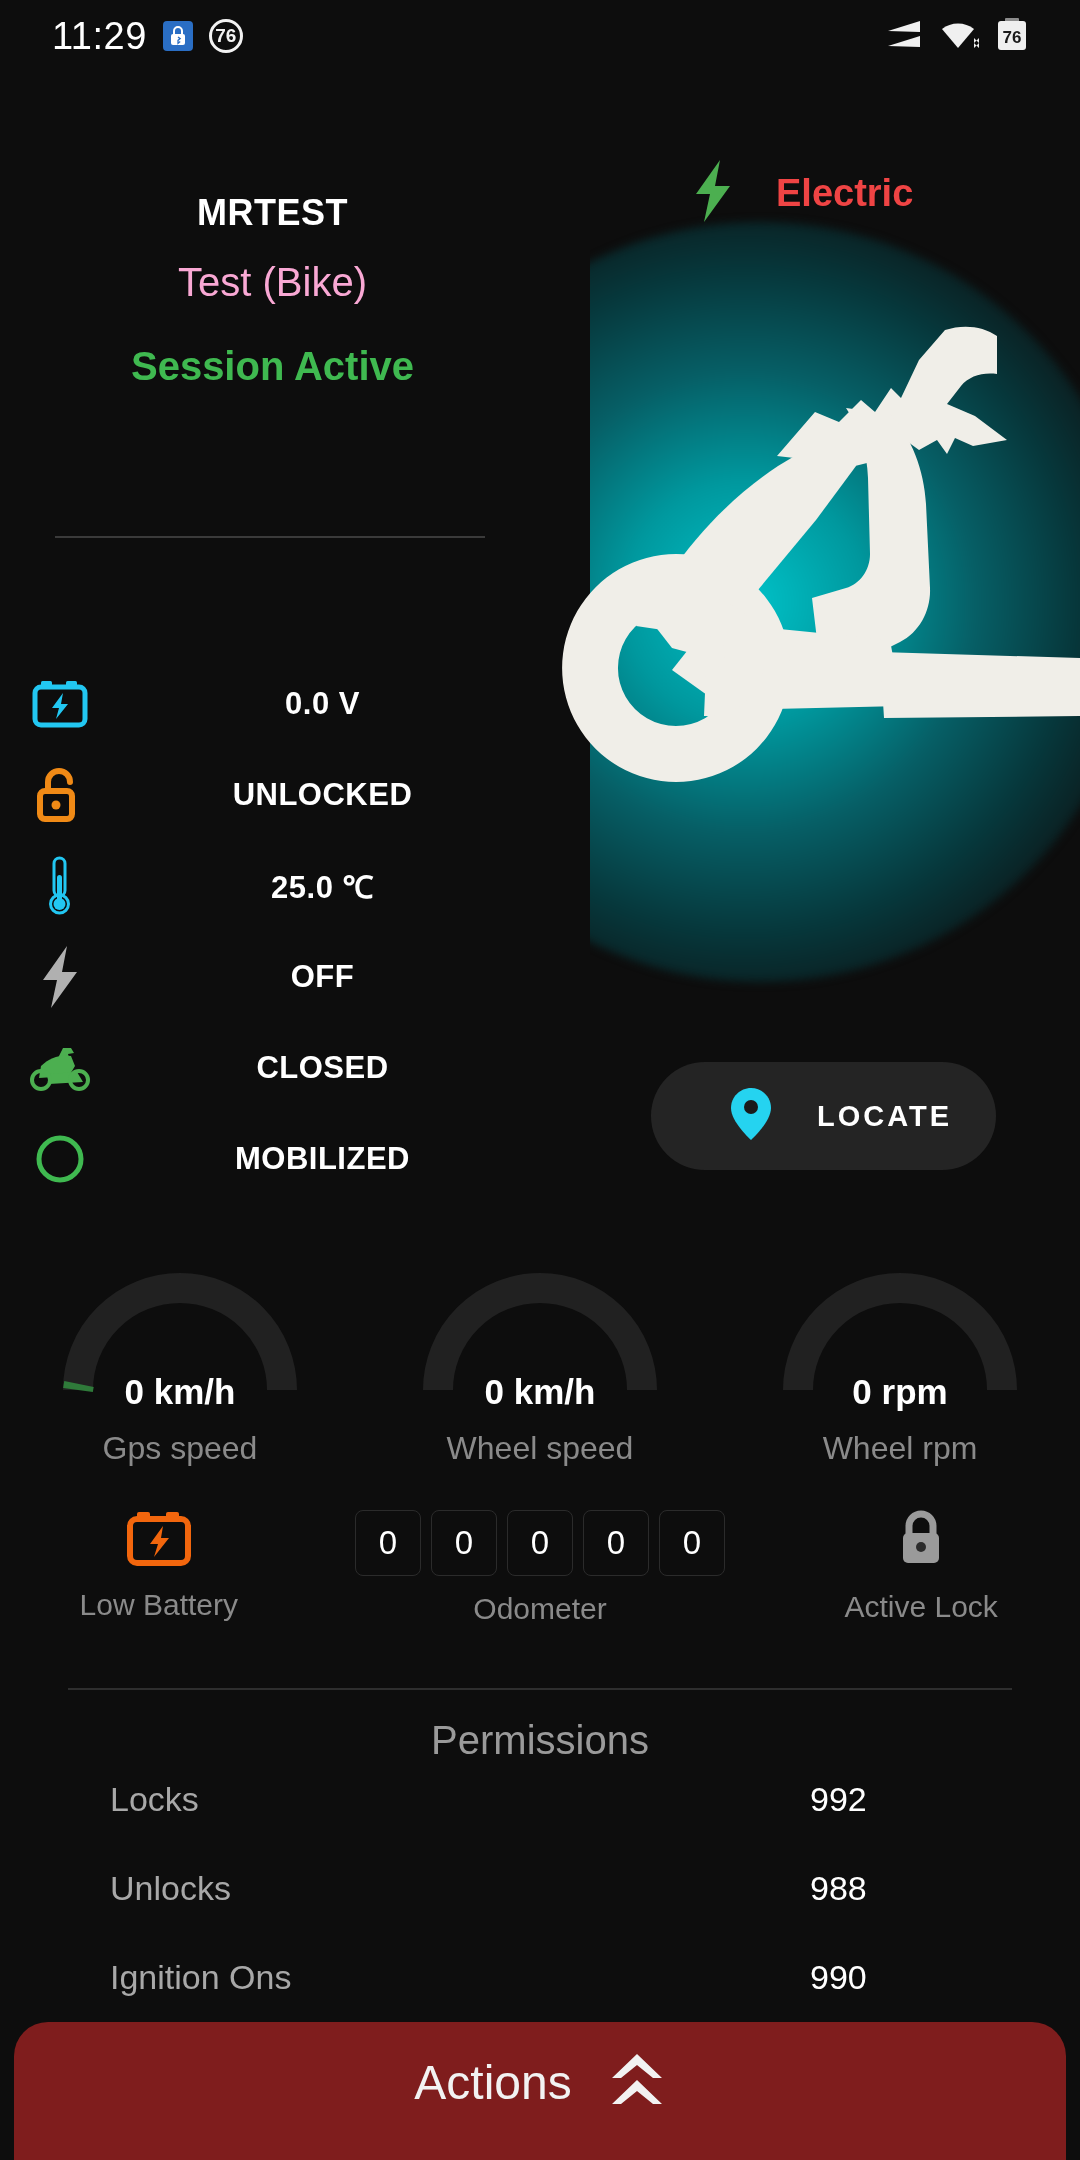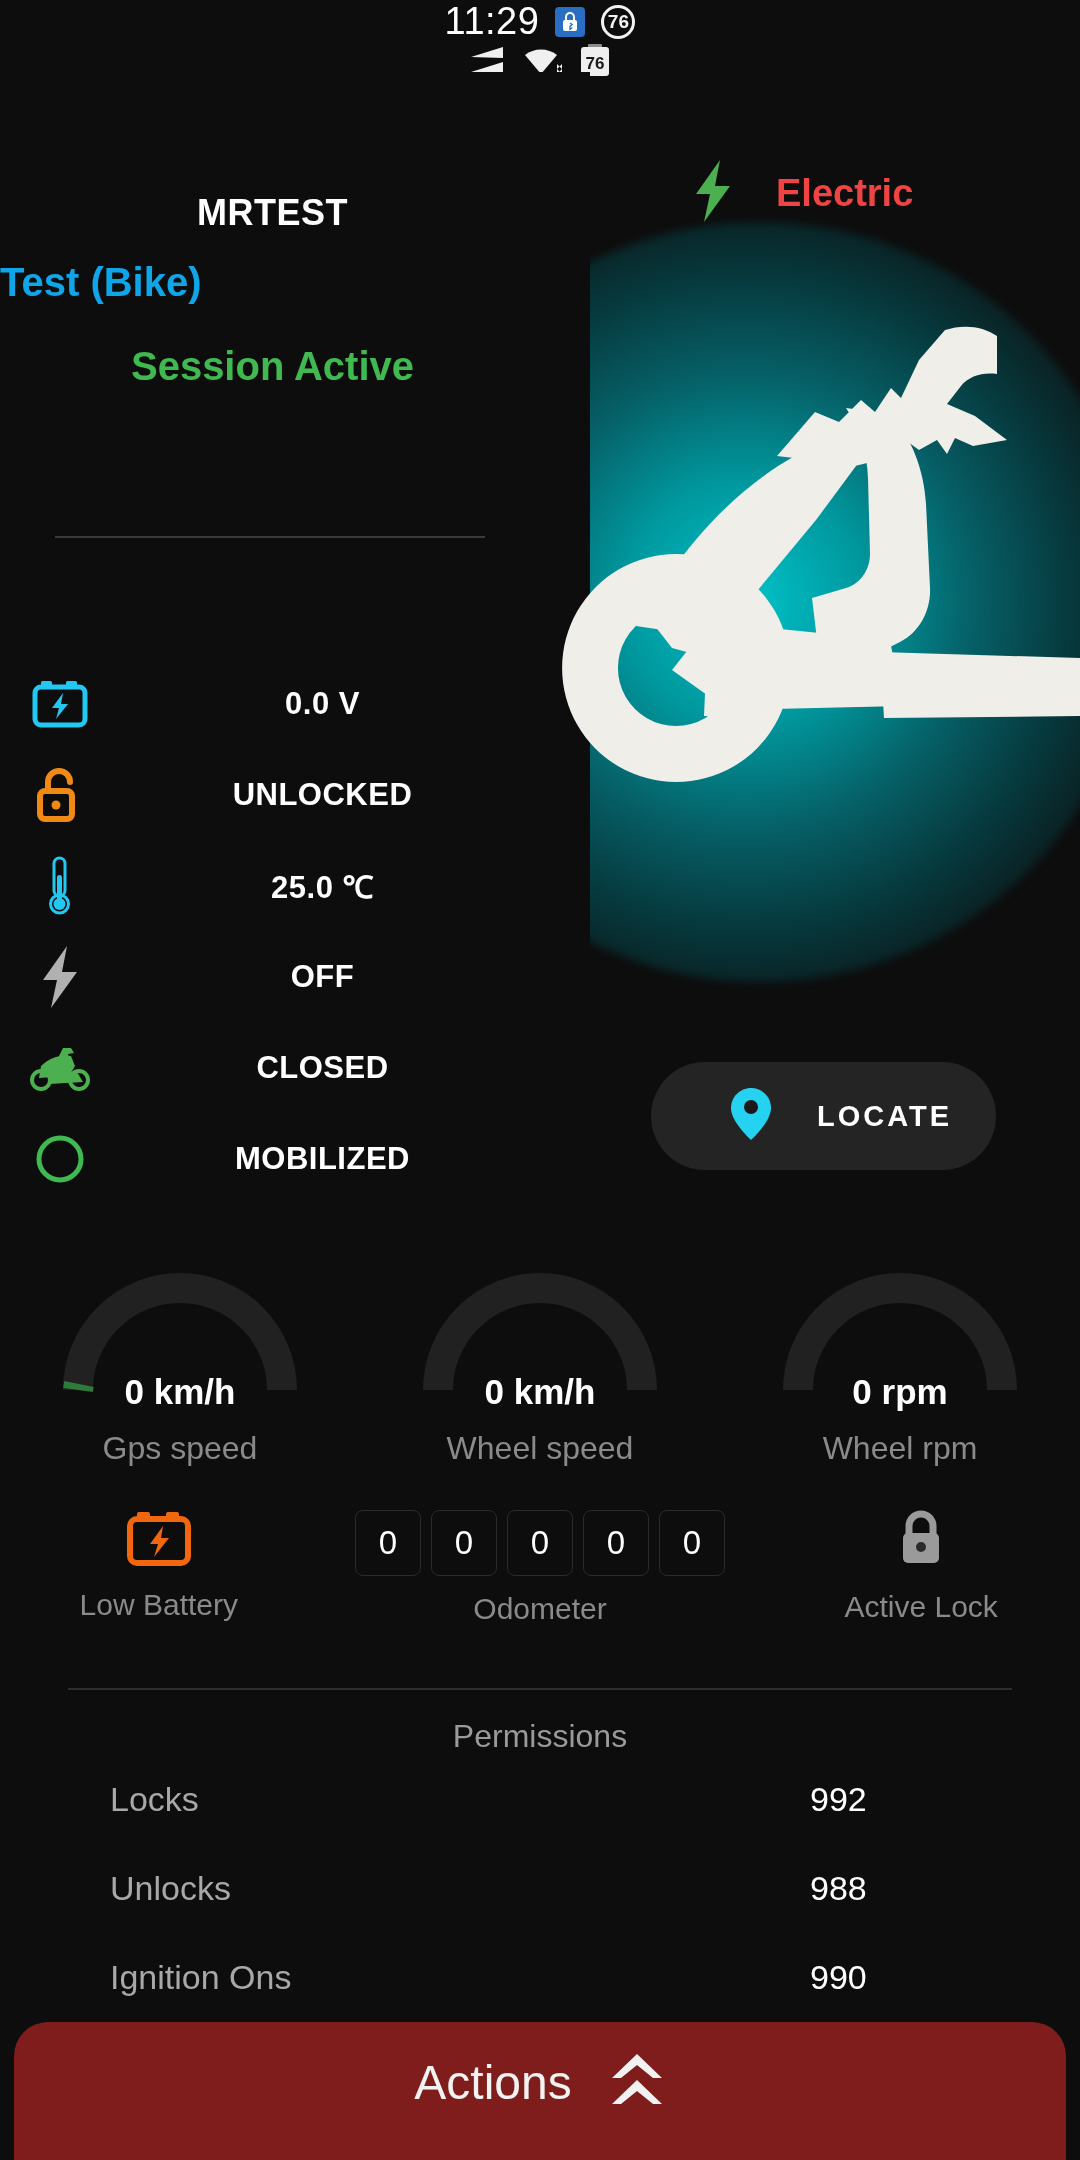--- a/index.html
+++ b/index.html
@@ -9,21 +9,20 @@
     font-family:"Liberation Sans", sans-serif;
     overflow:hidden;
   }
   #screen { position:relative; width:1080px; height:2160px; background:#0d0d0d; }
 
   
   #statusbar {
     position:absolute; top:0; left:0; width:1080px; height:72px;
     display:flex; align-items:center; justify-content:space-between;
     padding:0 52px;
-    flex-direction:column;
   }
   .sb-left { display:flex; align-items:center; gap:16px; }
   .sb-clock { color:#ffffff; font-size:38px; font-weight:500; letter-spacing:0.5px; }
   .sb-lock-badge {
     width:30px; height:30px; background:#2a6ec4; border-radius:4px;
     display:flex; align-items:center; justify-content:center;
   }
   .sb-circle-badge {
     width:34px; height:34px; border:3px solid #f2f2f2; border-radius:50%;
     display:flex; align-items:center; justify-content:center;
@@ -51,21 +50,21 @@
   }
   .electric-label { color:#ef4444; font-size:38px; font-weight:700; }
 
   .veh-title {
     position:absolute; left:0; top:120px; width:545px;
     text-align:center; color:#ffffff; font-size:36px; font-weight:700;
     letter-spacing:0.5px;
   }
   .veh-sub {
     position:absolute; left:0; top:188px; width:545px;
-    text-align:left; color:#0ea5e9; font-size:40px; font-weight:700;
+    text-align:center; color:#f9a8d4; font-size:40px; font-weight:400;
   }
   .veh-status {
     position:absolute; left:0; top:272px; width:545px;
     text-align:center; color:#3fb950; font-size:40px; font-weight:700;
   }
   #hero-divider {
     position:absolute; left:55px; top:464px; width:430px; height:2px;
     background:#3a3a3a;
   }
 
@@ -123,21 +122,21 @@
   }
   #odo-metric { flex:1.4; }
 
   
   #perm-divider {
     position:absolute; left:68px; top:1688px; width:944px; height:2px;
     background:#2e2e2e;
   }
   #perm-title {
     position:absolute; left:0; top:1718px; width:1080px;
-    text-align:center; color:#9a9a9a; font-size:32px;
+    text-align:center; color:#9a9a9a; font-size:40px;
   }
   #perm-list { position:absolute; left:0; top:1780px; width:1080px; }
   .perm-row {
     display:flex; align-items:flex-start; height:89px; padding:0 110px;
   }
   .perm-name { flex:1; color:#a8a8a8; font-size:34px; }
   .perm-val { color:#ffffff; font-size:34px; width:160px; text-align:left; }
 
   
   #actions-sheet {

